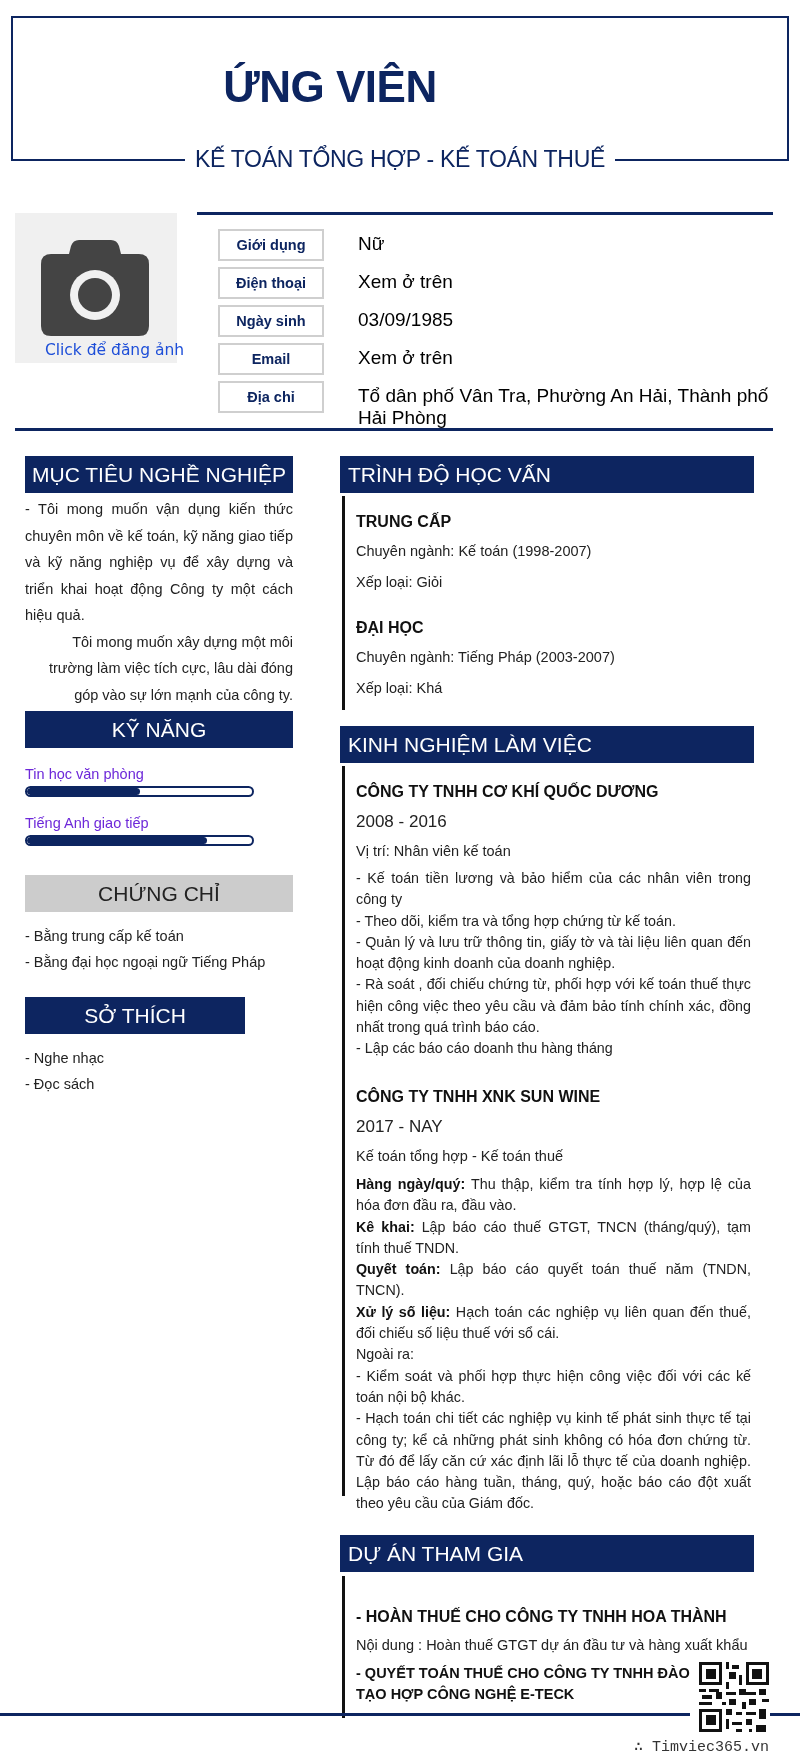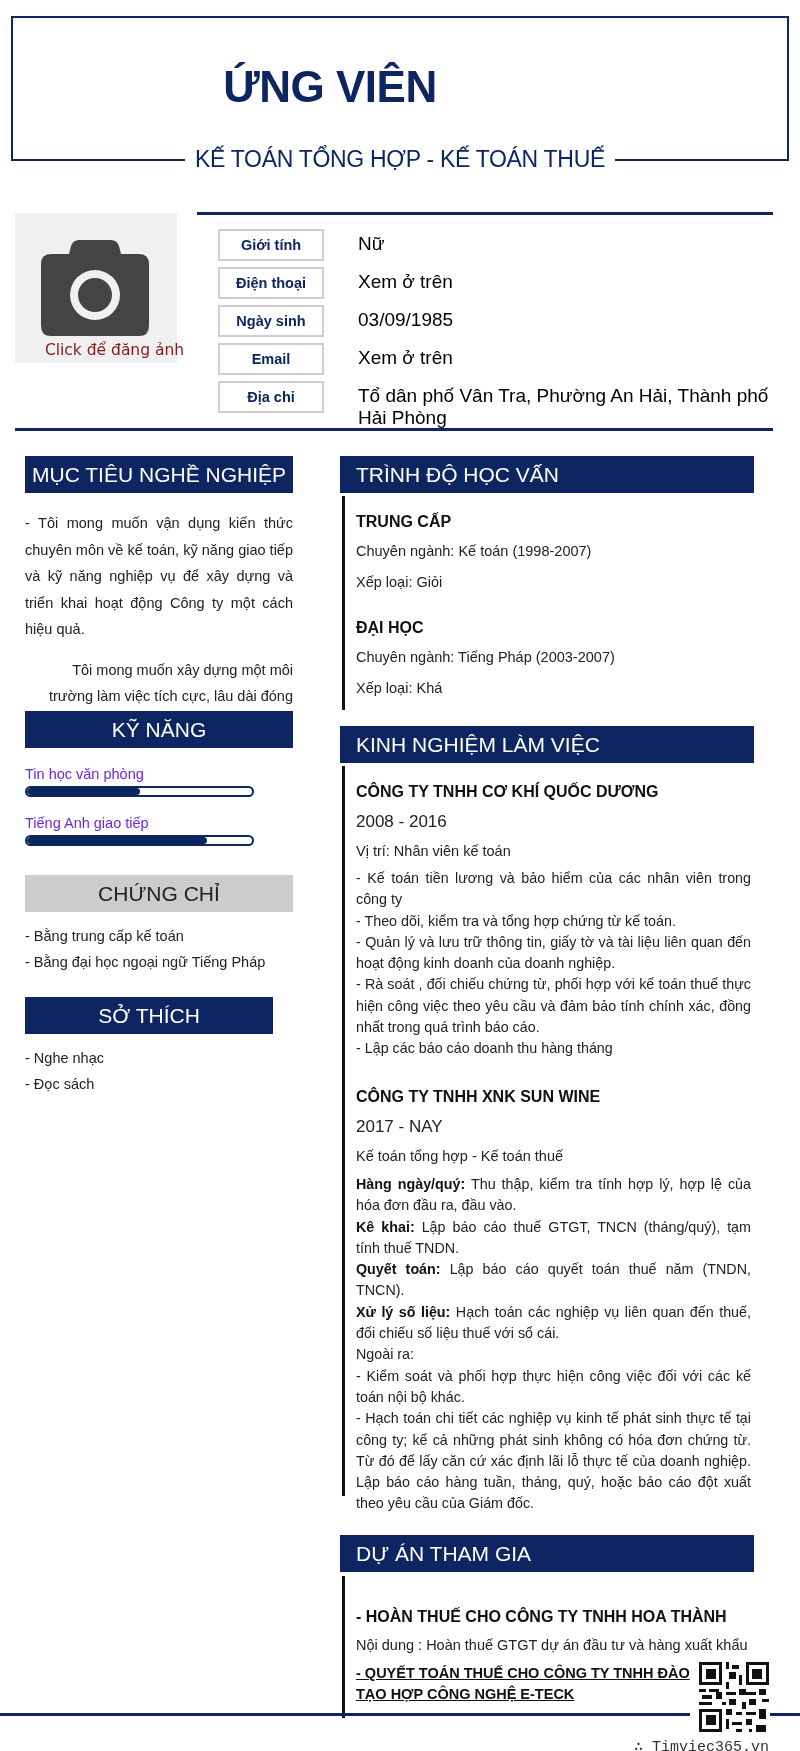--- a/index.html
+++ b/index.html
@@ -25,46 +25,46 @@
   .header-subtitle span { background: #fff; padding: 0 10px; }
 
   
   .photo {
     position: absolute; left: 15px; top: 213px; width: 162px; height: 150px;
     background: #f0f0f0; cursor: pointer;
   }
   .photo svg { position: absolute; left: 26px; top: 27px; }
   .photo-label {
     position: absolute; left: 0; top: 128px; width: 176px; text-align: center;
-    font-family: "DejaVu Sans", sans-serif; font-size: 15.5px; color: #7f1d1d; padding-left: 23px;
+    font-family: "DejaVu Sans", sans-serif; font-size: 15.5px; color: #1d4ed8; padding-left: 23px;
   }
 
   
   .info-topline { position: absolute; left: 197px; top: 212px; width: 576px; height: 3px; background: #0d2560; }
   .info-bottomline { position: absolute; left: 15px; top: 428px; width: 758px; height: 3px; background: #0d2560; }
   .info-row { position: absolute; left: 218px; height: 34px; width: 560px; }
   .info-label {
     position: absolute; left: 0; top: 0; width: 106px; height: 32px;
     border: 2px solid #cfcfcf; text-align: center; line-height: 28px;
     font-size: 14.5px; font-weight: bold; color: #0d2560;
   }
   .info-value { position: absolute; left: 140px; top: 4px; font-size: 19px; color: #000000; }
 
   
   .sec-head {
     position: absolute; background: #0d2560; color: #fff; font-size: 21px; height: 37px; line-height: 37px;
   }
   .sec-head.center { text-align: center; }
   .sec-head.gray { background: #cccccc; color: #222; }
-  .sec-head.left { padding-left: 16px; }
+  .sec-head.left { padding-left: 8px; }
   .objective {
     position: absolute; left: 25px; top: 496px; width: 268px; font-size: 14.5px;
     line-height: 26.5px; color: #222;
   }
-  .objective p { text-align: justify; margin-top: 14px; }
+  .objective p { text-align: justify; }
   .objective p.last { text-align: right; }
 
   .skill-label { position: absolute; left: 25px; font-size: 14.5px; color: #6d28d9; }
   .skill-bar {
     position: absolute; left: 25px; width: 229px; height: 11px; border: 2px solid #0d2560; border-radius: 6px; overflow: hidden;
   }
   .skill-fill { height: 100%; background: #0d2560; border-radius: 5px; }
 
   .list-item { position: absolute; left: 25px; font-size: 14.5px; color: #222; }
 
@@ -95,21 +95,21 @@
   <svg width="108" height="96" viewBox="0 0 108 96">
     <path d="M30 6 Q32 0 38 0 L70 0 Q76 0 78 6 L80 14 L98 14 Q108 14 108 24 L108 86 Q108 96 98 96 L10 96 Q0 96 0 86 L0 24 Q0 14 10 14 L28 14 Z" fill="#444"></path>
     <circle cx="54" cy="55" r="25" fill="#f0f0f0"></circle>
     <circle cx="54" cy="55" r="17" fill="#444"></circle>
   </svg>
   <div class="photo-label">Click để đăng ảnh</div>
 </div>
 
 <div class="info-topline"></div>
 <div class="info-row" style="top:229px">
-  <div class="info-label">Giới tính</div>
+  <div class="info-label">Giới dụng</div>
   <div class="info-value">Nữ</div>
 </div>
 <div class="info-row" style="top:267px">
   <div class="info-label">Điện thoại</div>
   <div class="info-value">Xem ở trên</div>
 </div>
 <div class="info-row" style="top:305px">
   <div class="info-label">Ngày sinh</div>
   <div class="info-value">03/09/1985</div>
 </div>
@@ -136,21 +136,21 @@
   </div>
 <div class="skill-label" style="top:815px">Tiếng Anh giao tiếp</div>
 <div class="skill-bar" style="top:835px">
     <div class="skill-fill" style="width:80%"></div>
   </div>
 
 <div class="sec-head center gray" style="left:25px; top:875px; width:268px;">CHỨNG CHỈ</div>
 <div class="list-item" style="top:928px">- Bằng trung cấp kế toán</div>
 <div class="list-item" style="top:954px">- Bằng đại học ngoại ngữ Tiếng Pháp</div>
 
-<div class="sec-head center" style="left:25px; top:997px; width:248px;">SỞ THÍCH</div>
+<div class="sec-head center" style="left:25px; top:997px; width:220px;">SỞ THÍCH</div>
 <div class="list-item" style="top:1050px">- Nghe nhạc</div>
 <div class="list-item" style="top:1076px">- Đọc sách</div>
 
 <div class="sec-head left" style="left:340px; top:456px; width:414px;">TRÌNH ĐỘ HỌC VẤN</div>
 <div class="vline" style="top:496px; height:214px;"></div>
 <div class="rt h" style="top:513px">TRUNG CẤP</div>
 <div class="rt t" style="top:543px">Chuyên ngành: Kế toán (1998-2007)</div>
 <div class="rt t" style="top:574px">Xếp loại: Giỏi</div>
 <div class="rt h" style="top:619px">ĐẠI HỌC</div>
 <div class="rt t" style="top:649px">Chuyên ngành: Tiếng Pháp (2003-2007)</div>
@@ -180,21 +180,21 @@
   <div><b>Xử lý số liệu:</b><span> Hạch toán các nghiệp vụ liên quan đến thuế, đối chiếu số liệu thuế với sổ cái.</span></div>
   <div>Ngoài ra:</div>
   <div>- Kiểm soát và phối hợp thực hiện công việc đối với các kế toán nội bộ khác.</div>
   <div>- Hạch toán chi tiết các nghiệp vụ kinh tế phát sinh thực tế tại công ty; kể cả những phát sinh không có hóa đơn chứng từ. Từ đó để lấy căn cứ xác định lãi lỗ thực tế của doanh nghiệp. Lập báo cáo hàng tuần, tháng, quý, hoặc báo cáo đột xuất theo yêu cầu của Giám đốc.</div>
 </div>
 
 <div class="sec-head left" style="left:340px; top:1535px; width:414px;">DỰ ÁN THAM GIA</div>
 <div class="vline" style="top:1576px; height:142px;"></div>
 <div class="rt h" style="top:1608px">- HOÀN THUẾ CHO CÔNG TY TNHH HOA THÀNH</div>
 <div class="rt t" style="top:1637px">Nội dung :  Hoàn thuế GTGT dự án đầu tư và hàng xuất khẩu</div>
-<div class="rt h" style="top:1663px; width:340px; font-size:14.5px; line-height:21px;text-decoration:underline;">- QUYẾT TOÁN THUẾ CHO CÔNG TY TNHH ĐÀO TẠO HỢP CÔNG NGHỆ E-TECK</div>
+<div class="rt h" style="top:1663px; width:340px; font-size:14.5px; line-height:21px;">- QUYẾT TOÁN THUẾ CHO CÔNG TY TNHH ĐÀO TẠO HỢP CÔNG NGHỆ E-TECK</div>
 
 <div class="footer-line-l"></div>
 <div class="footer-line-r"></div>
 <svg class="qr" viewBox="0 0 21 21" shape-rendering="crispEdges">
   <rect width="21" height="21" fill="#fff"></rect>
   <g fill="#111">
     <rect x="0" y="0" width="7" height="1"></rect>
       <rect x="0" y="6" width="7" height="1"></rect>
       <rect x="0" y="0" width="1" height="7"></rect>
       <rect x="6" y="0" width="1" height="7"></rect>

